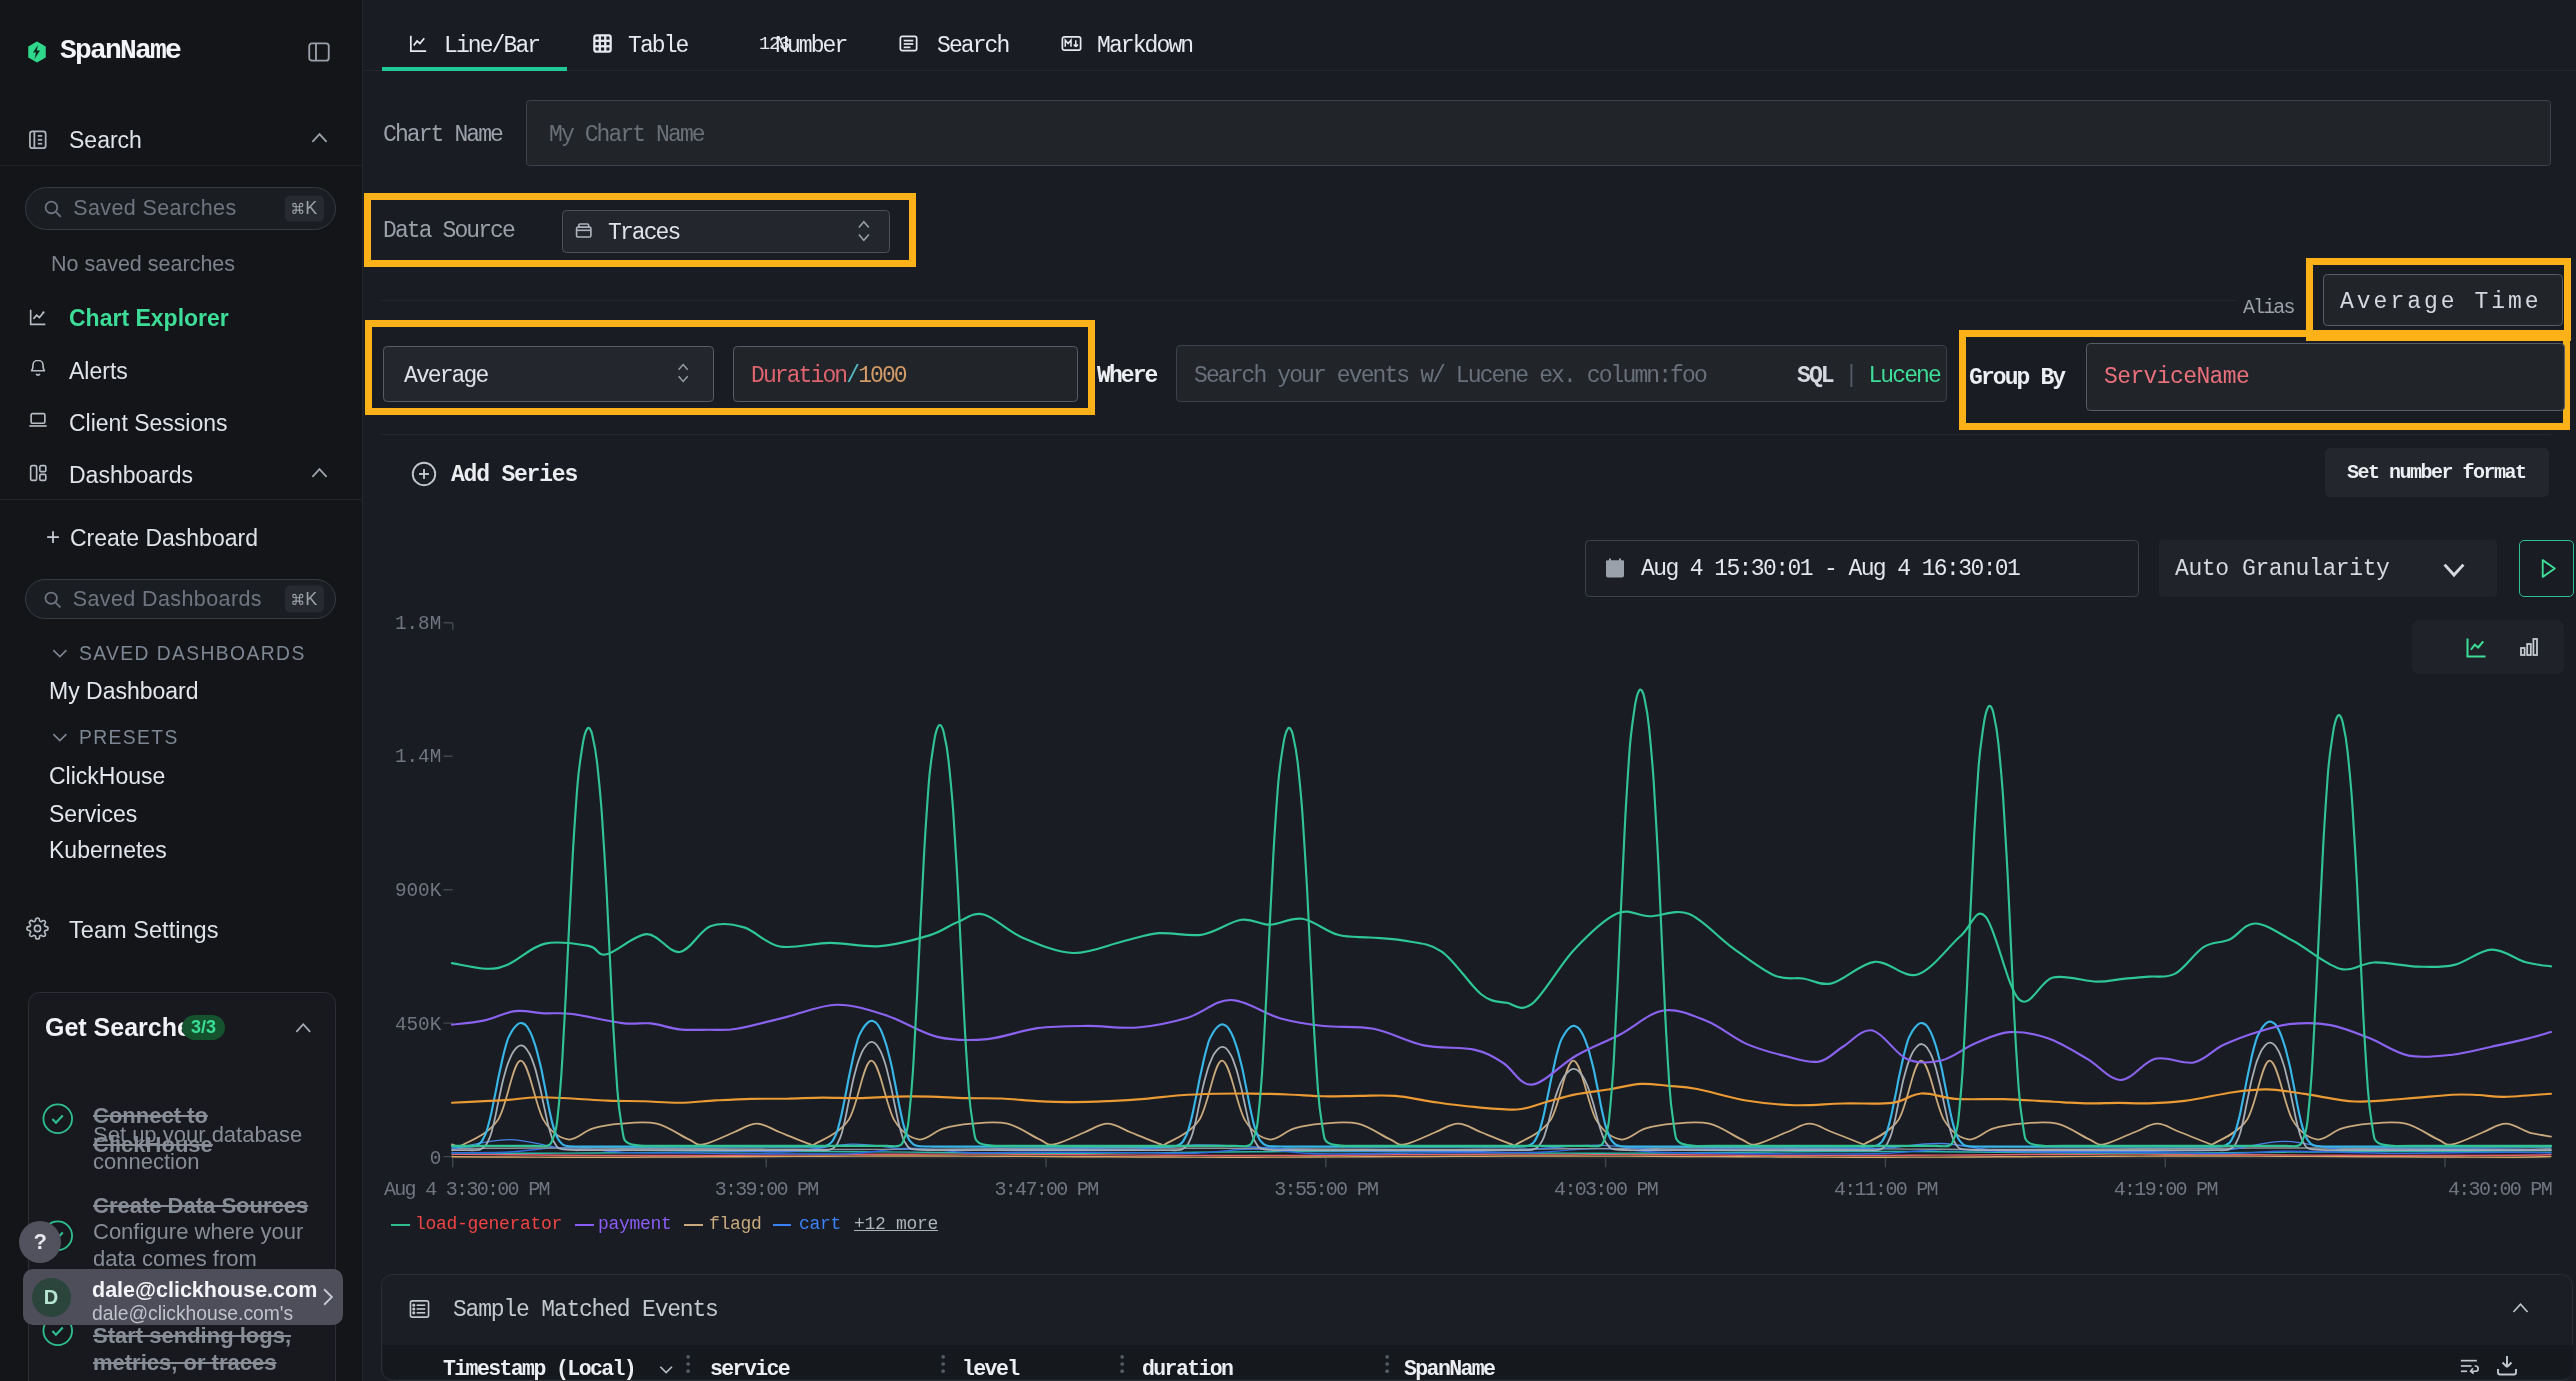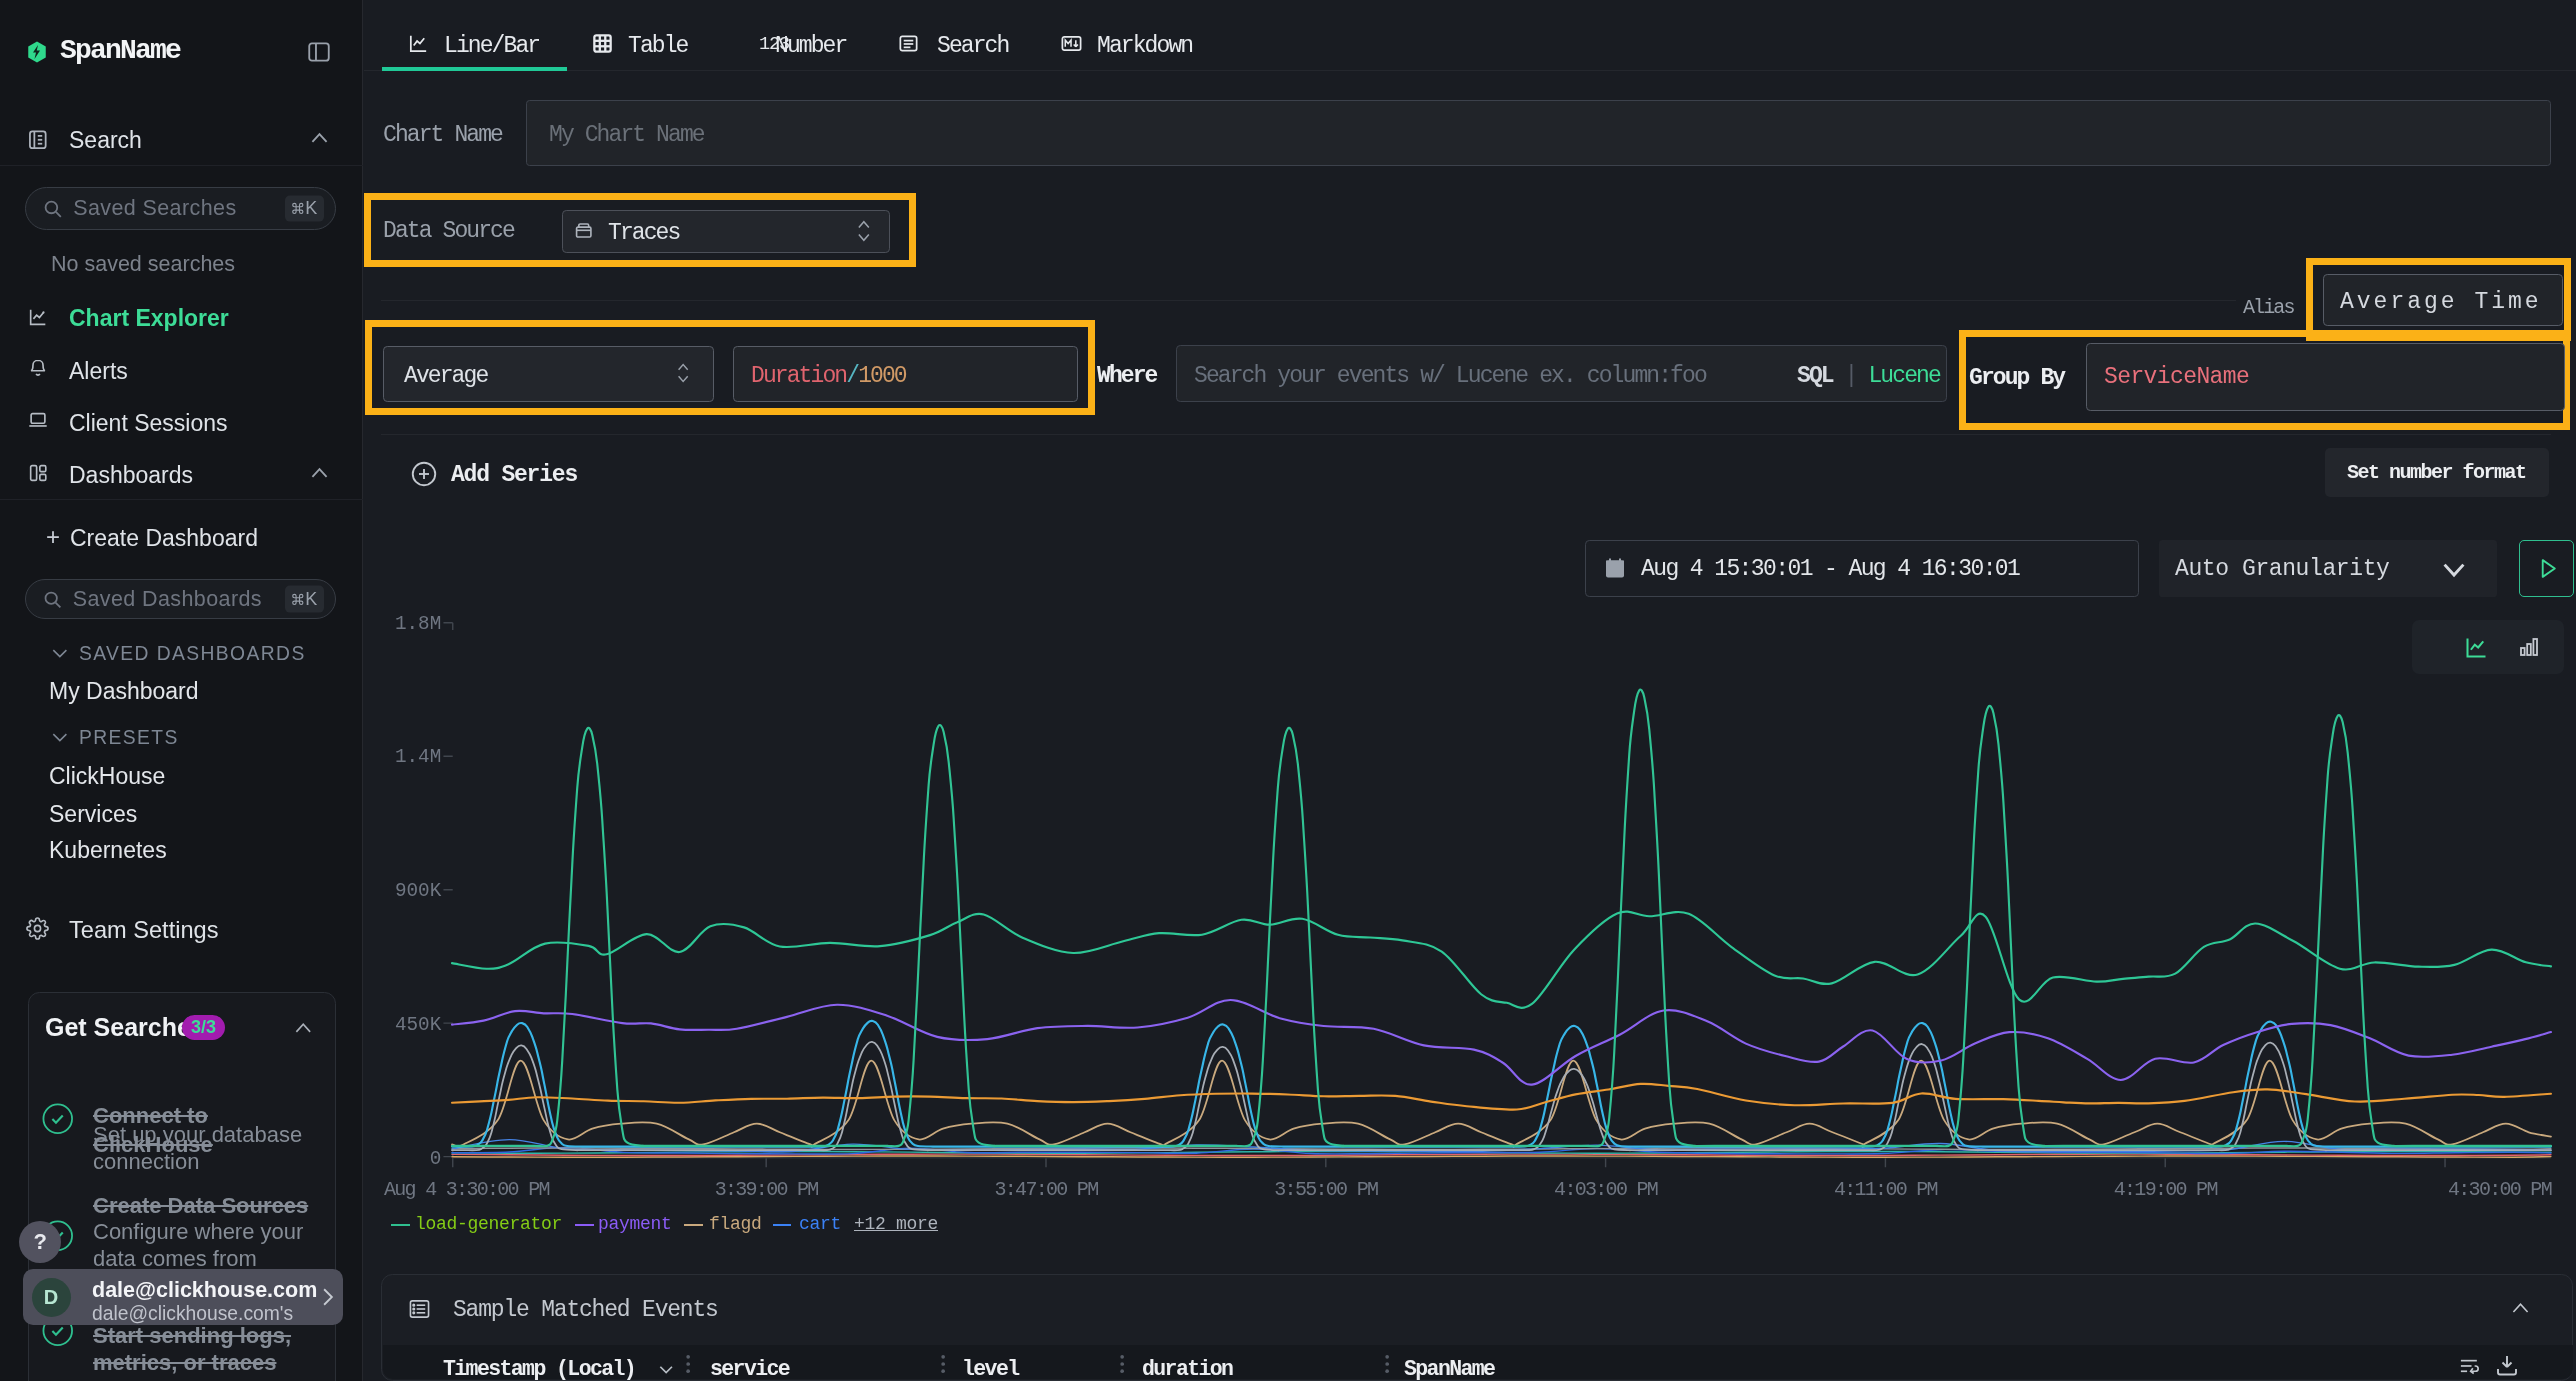--- a/index.html
+++ b/index.html
@@ -125,21 +125,21 @@
   <div class="abs" style="left:49px;top:837px;font-size:23px;color:#e3e6ea;">Kubernetes</div>
 
   <svg class="abs" style="left:26px;top:917px" width="23" height="23" viewBox="0 0 24 24" fill="none" stroke="#b6bcc4" stroke-width="1.7">
     <circle cx="12" cy="12" r="3.2"></circle>
     <path d="M19.4 15a1.65 1.65 0 0 0 .33 1.82l.06.06a2 2 0 1 1-2.83 2.83l-.06-.06a1.65 1.65 0 0 0-1.82-.33 1.65 1.65 0 0 0-1 1.51V21a2 2 0 1 1-4 0v-.09A1.65 1.65 0 0 0 9 19.4a1.65 1.65 0 0 0-1.82.33l-.06.06a2 2 0 1 1-2.83-2.83l.06-.06a1.65 1.65 0 0 0 .33-1.82 1.65 1.65 0 0 0-1.51-1H3a2 2 0 1 1 0-4h.09A1.65 1.65 0 0 0 4.6 9a1.65 1.65 0 0 0-.33-1.82l-.06-.06a2 2 0 1 1 2.83-2.83l.06.06a1.65 1.65 0 0 0 1.82.33H9a1.65 1.65 0 0 0 1-1.51V3a2 2 0 1 1 4 0v.09a1.65 1.65 0 0 0 1 1.51 1.65 1.65 0 0 0 1.82-.33l.06-.06a2 2 0 1 1 2.83 2.83l-.06.06a1.65 1.65 0 0 0-.33 1.82V9a1.65 1.65 0 0 0 1.51 1H21a2 2 0 1 1 0 4h-.09a1.65 1.65 0 0 0-1.51 1z"></path>
   </svg>
   <div class="abs nav-t" style="left:69px;top:917px;font-size:23.6px;">Team Settings</div>
 
   <div class="abs" style="left:28px;top:992px;width:308px;height:401px;border:1.4px solid #2b2f36;border-radius:11.4px;background:#17191e;"></div>
   <div class="abs" style="left:45px;top:1013px;font-size:25px;font-weight:bold;color:#f0f2f5;">Get Searches</div>
-  <div class="abs" style="left:182px;top:1015px;width:43px;height:25px;background:#a21caf;border-radius:13px;color:#3ddc97;font-size:18px;font-weight:bold;text-align:center;line-height:25px;">3/3</div>
+  <div class="abs" style="left:182px;top:1015px;width:43px;height:25px;background:#14532d;border-radius:13px;color:#3ddc97;font-size:18px;font-weight:bold;text-align:center;line-height:25px;">3/3</div>
   <svg class="abs" style="left:295px;top:1022px" width="16.5" height="11.4" viewBox="0 0 24 16" fill="none" stroke="#aab0b9" stroke-width="2.4">
       <path d="M2 14L12 3L22 14"></path>
     </svg>
 
   <svg class="abs" style="left:42px;top:1103px" width="31.5" height="31.5" viewBox="0 0 44 44" fill="none">
     <circle cx="22" cy="22" r="20" stroke="#2fbf8f" stroke-width="2.5"></circle>
     <path d="M14.5 22.5l5 5 9.5-10" stroke="#2fbf8f" stroke-width="3" fill="none"></path>
   </svg>
   <div class="abs" style="left:93px;top:1065px;font-size:22px;font-weight:bold;color:#868d97;text-decoration:line-through;line-height:29px;margin-top:36px;">Connect to<br>ClickHouse</div>
   <div class="abs" style="left:93px;top:1122px;font-size:22px;color:#868d97;line-height:26.5px;">Set up your database<br>connection</div>
@@ -318,21 +318,21 @@
 <path d="M632,1607.0C635,1607.0,642,1607.0,648,1607.0C654,1607.0,662,1607.3,666,1607.0C670,1606.7,671,1606.5,673,1605.2C675,1603.8,678,1602.8,680,1599.1C682,1595.3,685,1590.5,687,1582.7C689,1575.0,692,1563.3,694,1552.7C696,1542.1,699,1529.2,701,1519.1C703,1509.0,706,1499.8,708,1492.3C710,1484.9,713,1478.9,715,1474.2C717,1469.5,720,1466.4,722,1464.1C724,1461.9,727,1460.5,729,1460.7C731,1460.9,734,1462.6,736,1465.5C738,1468.4,741,1472.3,743,1478.0C745,1483.7,748,1491.1,750,1499.5C752,1508.0,755,1518.4,757,1528.7C759,1539.0,762,1551.7,764,1561.5C766,1571.4,769,1581.2,771,1587.8C773,1594.4,776,1598.1,778,1601.1C780,1604.1,780,1604.7,785,1605.7C790,1606.7,800,1606.8,808,1607.0C816,1607.2,784,1607.0,835,1607.0C886,1607.0,1060,1607.0,1111,1607.0C1162,1607.0,1130,1607.0,1138,1607.0C1146,1607.0,1152,1607.3,1156,1607.0C1160,1606.6,1161,1606.5,1163,1605.1C1165,1603.7,1168,1602.7,1170,1598.8C1172,1594.9,1175,1589.9,1177,1581.9C1179,1573.9,1182,1561.8,1184,1550.9C1186,1539.9,1189,1526.5,1191,1516.1C1193,1505.7,1196,1496.2,1198,1488.4C1200,1480.7,1203,1474.6,1205,1469.7C1207,1464.9,1210,1461.6,1212,1459.3C1214,1456.9,1217,1455.5,1219,1455.7C1221,1455.9,1224,1457.7,1226,1460.7C1228,1463.7,1231,1467.8,1233,1473.6C1235,1479.5,1238,1487.2,1240,1495.9C1242,1504.6,1245,1515.4,1247,1526.0C1249,1536.7,1252,1549.8,1254,1560.0C1256,1570.2,1259,1580.3,1261,1587.1C1263,1593.9,1266,1597.8,1268,1600.9C1270,1604.0,1270,1604.6,1275,1605.6C1280,1606.6,1290,1606.8,1298,1607.0C1306,1607.2,1274,1607.0,1325,1607.0C1376,1607.0,1550,1607.0,1601,1607.0C1652,1607.0,1620,1607.0,1628,1607.0C1636,1607.0,1642,1607.3,1646,1607.0C1650,1606.7,1651,1606.5,1653,1605.2C1655,1603.9,1658,1602.9,1660,1599.2C1662,1595.5,1665,1590.7,1667,1583.1C1669,1575.4,1672,1563.9,1674,1553.4C1676,1543.0,1679,1530.2,1681,1520.3C1683,1510.4,1686,1501.3,1688,1493.9C1690,1486.5,1693,1480.7,1695,1476.0C1697,1471.4,1700,1468.3,1702,1466.1C1704,1463.8,1707,1462.5,1709,1462.7C1711,1462.9,1714,1464.6,1716,1467.4C1718,1470.3,1721,1474.2,1723,1479.8C1725,1485.4,1728,1492.7,1730,1501.0C1732,1509.3,1735,1519.6,1737,1529.8C1739,1540.0,1742,1552.4,1744,1562.1C1746,1571.9,1749,1581.5,1751,1588.0C1753,1594.5,1756,1598.3,1758,1601.2C1760,1604.1,1760,1604.7,1765,1605.7C1770,1606.7,1780,1606.8,1788,1607.0C1796,1607.2,1764,1607.0,1815,1607.0C1866,1607.0,2041,1607.0,2092,1607.0C2143,1607.0,2112,1607.0,2119,1607.0C2126,1607.0,2133,1607.2,2137,1607.0C2141,1606.7,2142,1606.6,2144,1605.6C2146,1604.6,2149,1603.7,2151,1600.8C2153,1597.9,2156,1594.2,2158,1588.2C2160,1582.2,2163,1573.1,2165,1564.9C2167,1556.7,2170,1546.6,2172,1538.8C2174,1531.0,2177,1523.9,2179,1518.1C2181,1512.3,2184,1507.7,2186,1504.0C2188,1500.4,2191,1497.9,2193,1496.2C2195,1494.4,2198,1493.4,2200,1493.5C2202,1493.7,2205,1495.0,2207,1497.3C2209,1499.5,2212,1502.6,2214,1507.0C2216,1511.4,2219,1517.1,2221,1523.7C2223,1530.2,2226,1538.3,2228,1546.3C2230,1554.3,2233,1564.1,2235,1571.7C2237,1579.4,2240,1587.0,2242,1592.1C2244,1597.2,2247,1600.1,2249,1602.4C2251,1604.8,2251,1605.2,2256,1606.0C2261,1606.7,2271,1606.8,2279,1607.0C2287,1607.2,2256,1607.0,2306,1607.0C2356,1607.0,2528,1607.0,2578,1607.0C2628,1607.0,2598,1607.0,2605,1607.0C2612,1607.0,2619,1607.3,2623,1607.0C2627,1606.7,2628,1606.5,2630,1605.1C2632,1603.8,2635,1602.7,2637,1599.0C2639,1595.2,2642,1590.2,2644,1582.4C2646,1574.6,2649,1562.7,2651,1552.0C2653,1541.2,2656,1528.1,2658,1517.9C2660,1507.7,2663,1498.4,2665,1490.8C2667,1483.2,2670,1477.2,2672,1472.4C2674,1467.7,2677,1464.5,2679,1462.2C2681,1459.9,2684,1458.5,2686,1458.7C2688,1458.9,2691,1460.6,2693,1463.6C2695,1466.5,2698,1470.5,2700,1476.3C2702,1482.0,2705,1489.5,2707,1498.1C2709,1506.6,2712,1517.2,2714,1527.6C2716,1538.1,2719,1550.9,2721,1560.9C2723,1570.9,2726,1580.8,2728,1587.5C2730,1594.2,2733,1598.0,2735,1601.0C2737,1604.1,2737,1604.7,2742,1605.7C2747,1606.7,2757,1606.8,2765,1607.0C2773,1607.2,2742,1607.0,2792,1607.0C2842,1607.0,3015,1607.0,3065,1607.0C3115,1607.0,3084,1607.0,3092,1607.0C3100,1607.0,3106,1607.3,3110,1607.0C3114,1606.6,3115,1606.5,3117,1605.1C3119,1603.8,3122,1602.7,3124,1598.8C3126,1595.0,3129,1590.0,3131,1582.1C3133,1574.1,3136,1562.1,3138,1551.2C3140,1540.3,3143,1527.0,3145,1516.7C3147,1506.4,3150,1496.9,3152,1489.2C3154,1481.5,3157,1475.5,3159,1470.6C3161,1465.8,3164,1462.5,3166,1460.2C3168,1457.9,3171,1456.5,3173,1456.7C3175,1456.9,3178,1458.7,3180,1461.6C3182,1464.6,3185,1468.7,3187,1474.5C3189,1480.3,3192,1487.9,3194,1496.6C3196,1505.3,3199,1516.0,3201,1526.6C3203,1537.2,3206,1550.2,3208,1560.3C3210,1570.4,3213,1580.5,3215,1587.2C3217,1594.0,3220,1597.9,3222,1601.0C3224,1604.0,3224,1604.6,3229,1605.6C3234,1606.6,3244,1606.8,3252,1607.0C3260,1607.2,3227,1607.0,3279,1607.0C3331,1607.0,3517,1607.0,3565,1607.0" fill="none" stroke="#a7adb5" stroke-width="2.5"></path>
 <path d="M632,1602.0C634,1602.0,637,1602.0,642,1602.0C647,1602.0,656,1602.2,660,1601.9C664,1601.6,665,1601.3,667,1600.0C669,1598.6,672,1597.5,674,1593.9C676,1590.3,679,1585.7,681,1578.4C683,1571.1,686,1560.6,688,1550.0C690,1539.5,693,1526.4,695,1515.0C697,1503.6,700,1491.8,702,1481.8C704,1471.7,707,1461.6,709,1454.7C711,1447.7,714,1444.0,716,1440.2C718,1436.4,721,1433.5,723,1431.7C725,1429.9,728,1429.0,730,1429.5C732,1430.0,735,1431.5,737,1434.6C739,1437.8,742,1442.4,744,1448.3C746,1454.2,749,1461.6,751,1470.2C753,1478.7,756,1488.6,758,1499.5C760,1510.4,763,1524.1,765,1535.7C767,1547.2,770,1559.8,772,1568.7C774,1577.7,777,1584.3,779,1589.2C781,1594.2,784,1596.4,786,1598.4C788,1600.3,788,1600.5,793,1601.1C798,1601.7,806,1601.8,814,1602.0C822,1602.2,792,1602.0,841,1602.0C890,1602.0,1056,1602.0,1105,1602.0C1154,1602.0,1124,1602.0,1132,1602.0C1140,1602.0,1146,1602.2,1150,1601.9C1154,1601.6,1155,1601.3,1157,1599.9C1159,1598.6,1162,1597.4,1164,1593.8C1166,1590.1,1169,1585.4,1171,1578.0C1173,1570.6,1176,1559.9,1178,1549.2C1180,1538.4,1183,1525.1,1185,1513.5C1187,1501.9,1190,1489.9,1192,1479.7C1194,1469.5,1197,1459.2,1199,1452.1C1201,1445.1,1204,1441.3,1206,1437.4C1208,1433.5,1211,1430.6,1213,1428.8C1215,1426.9,1218,1426.0,1220,1426.5C1222,1427.0,1225,1428.6,1227,1431.8C1229,1434.9,1232,1439.6,1234,1445.7C1236,1451.7,1239,1459.2,1241,1467.9C1243,1476.6,1246,1486.6,1248,1497.7C1250,1508.8,1253,1522.8,1255,1534.5C1257,1546.3,1260,1559.1,1262,1568.2C1264,1577.3,1267,1584.0,1269,1589.0C1271,1594.0,1274,1596.3,1276,1598.3C1278,1600.3,1278,1600.4,1283,1601.1C1288,1601.7,1296,1601.8,1304,1602.0C1312,1602.2,1282,1602.0,1331,1602.0C1380,1602.0,1546,1602.0,1595,1602.0C1644,1602.0,1614,1602.0,1622,1602.0C1630,1602.0,1636,1602.2,1640,1601.9C1644,1601.6,1645,1601.3,1647,1600.0C1649,1598.7,1652,1597.6,1654,1594.0C1656,1590.5,1659,1585.9,1661,1578.7C1663,1571.5,1666,1561.1,1668,1550.6C1670,1540.2,1673,1527.2,1675,1516.0C1677,1504.8,1680,1493.1,1682,1483.2C1684,1473.2,1687,1463.2,1689,1456.3C1691,1449.5,1694,1445.8,1696,1442.0C1698,1438.3,1701,1435.4,1703,1433.6C1705,1431.9,1708,1431.0,1710,1431.5C1712,1431.9,1715,1433.5,1717,1436.6C1719,1439.7,1722,1444.2,1724,1450.1C1726,1455.9,1729,1463.2,1731,1471.7C1733,1480.1,1736,1489.9,1738,1500.7C1740,1511.5,1743,1525.0,1745,1536.4C1747,1547.8,1750,1560.3,1752,1569.1C1754,1578.0,1757,1584.5,1759,1589.4C1761,1594.3,1764,1596.5,1766,1598.4C1768,1600.4,1768,1600.5,1773,1601.1C1778,1601.7,1786,1601.8,1794,1602.0C1802,1602.2,1772,1602.0,1821,1602.0C1870,1602.0,2037,1602.0,2086,1602.0C2135,1602.0,2106,1602.0,2113,1602.0C2120,1602.0,2127,1602.2,2131,1601.9C2135,1601.6,2136,1601.3,2138,1600.0C2140,1598.7,2143,1597.6,2145,1594.1C2147,1590.6,2150,1586.1,2152,1579.0C2154,1571.8,2157,1561.6,2159,1551.2C2161,1540.9,2164,1528.1,2166,1517.0C2168,1505.9,2171,1494.4,2173,1484.5C2175,1474.7,2178,1464.8,2180,1458.0C2182,1451.3,2185,1447.6,2187,1443.9C2189,1440.2,2192,1437.3,2194,1435.6C2196,1433.9,2199,1433.0,2201,1433.4C2203,1433.9,2206,1435.4,2208,1438.5C2210,1441.6,2213,1446.1,2215,1451.8C2217,1457.6,2220,1464.8,2222,1473.2C2224,1481.5,2227,1491.2,2229,1501.9C2231,1512.5,2234,1525.9,2236,1537.2C2238,1548.5,2241,1560.8,2243,1569.5C2245,1578.2,2248,1584.7,2250,1589.5C2252,1594.4,2255,1596.5,2257,1598.4C2259,1600.4,2259,1600.5,2264,1601.1C2269,1601.7,2277,1601.8,2285,1602.0C2293,1602.2,2264,1602.0,2312,1602.0C2360,1602.0,2524,1602.0,2572,1602.0C2620,1602.0,2592,1602.0,2599,1602.0C2606,1602.0,2613,1602.2,2617,1601.9C2621,1601.6,2622,1601.3,2624,1600.0C2626,1598.6,2629,1597.5,2631,1593.9C2633,1590.3,2636,1585.7,2638,1578.4C2640,1571.1,2643,1560.6,2645,1550.0C2647,1539.5,2650,1526.4,2652,1515.0C2654,1503.6,2657,1491.8,2659,1481.8C2661,1471.7,2664,1461.6,2666,1454.7C2668,1447.7,2671,1444.0,2673,1440.2C2675,1436.4,2678,1433.5,2680,1431.7C2682,1429.9,2685,1429.0,2687,1429.5C2689,1430.0,2692,1431.5,2694,1434.6C2696,1437.8,2699,1442.4,2701,1448.3C2703,1454.2,2706,1461.6,2708,1470.2C2710,1478.7,2713,1488.6,2715,1499.5C2717,1510.4,2720,1524.1,2722,1535.7C2724,1547.2,2727,1559.8,2729,1568.7C2731,1577.7,2734,1584.3,2736,1589.2C2738,1594.2,2741,1596.4,2743,1598.4C2745,1600.3,2745,1600.5,2750,1601.1C2755,1601.7,2763,1601.8,2771,1602.0C2779,1602.2,2750,1602.0,2798,1602.0C2846,1602.0,3011,1602.0,3059,1602.0C3107,1602.0,3078,1602.0,3086,1602.0C3094,1602.0,3100,1602.2,3104,1601.9C3108,1601.6,3109,1601.3,3111,1599.9C3113,1598.6,3116,1597.5,3118,1593.8C3120,1590.2,3123,1585.5,3125,1578.1C3127,1570.7,3130,1560.1,3132,1549.4C3134,1538.8,3137,1525.5,3139,1514.0C3141,1502.5,3144,1490.6,3146,1480.4C3148,1470.2,3151,1460.0,3153,1453.0C3155,1445.9,3158,1442.2,3160,1438.3C3162,1434.4,3165,1431.5,3167,1429.7C3169,1427.9,3172,1427.0,3174,1427.5C3176,1428.0,3179,1429.5,3181,1432.7C3183,1435.9,3186,1440.5,3188,1446.5C3190,1452.5,3193,1460.0,3195,1468.6C3197,1477.3,3200,1487.3,3202,1498.3C3204,1509.4,3207,1523.2,3209,1534.9C3211,1546.6,3214,1559.3,3216,1568.4C3218,1577.4,3221,1584.1,3223,1589.1C3225,1594.1,3228,1596.3,3230,1598.3C3232,1600.3,3232,1600.4,3237,1601.1C3242,1601.7,3250,1601.8,3258,1602.0C3266,1602.2,3234,1602.0,3285,1602.0C3336,1602.0,3518,1602.0,3565,1602.0" fill="none" stroke="#38b6e8" stroke-width="3"></path>
 <path d="M632,1431.5C639,1430.6,661,1429.2,676,1426.0C691,1422.9,706,1414.4,720,1412.7C734,1411.0,747,1415.1,760,1415.8C773,1416.4,782,1414.4,800,1416.7C818,1419.0,852,1427.3,870,1429.5C888,1431.8,897,1428.5,910,1429.9C923,1431.4,937,1436.8,950,1438.2C963,1439.7,977,1438.8,990,1438.7C1003,1438.5,1012,1440.3,1030,1437.3C1048,1434.4,1077,1426.3,1100,1420.7C1123,1415.1,1147,1404.0,1170,1403.8C1193,1403.5,1217,1411.7,1240,1419.1C1263,1426.6,1287,1443.2,1310,1448.7C1333,1454.1,1357,1453.8,1380,1451.8C1403,1449.7,1427,1439.5,1450,1436.4C1473,1433.4,1497,1433.6,1520,1433.4C1543,1433.3,1567,1437.5,1590,1435.6C1613,1433.7,1638,1428.3,1660,1421.9C1682,1415.5,1698,1397.0,1720,1397.2C1742,1397.4,1768,1417.0,1790,1423.1C1812,1429.1,1828,1431.1,1850,1433.5C1872,1435.9,1897,1432.9,1920,1437.4C1943,1441.9,1967,1455.7,1990,1460.6C2013,1465.4,2042,1462.5,2060,1466.5C2078,1470.5,2087,1476.4,2100,1484.5C2114,1492.7,2124,1516.9,2141,1515.4C2158,1513.8,2182,1486.9,2202,1475.4C2222,1463.8,2242,1456.6,2263,1446.0C2284,1435.5,2304,1415.0,2325,1411.8C2346,1408.7,2367,1419.3,2386,1427.0C2405,1434.7,2422,1450.0,2440,1458.1C2458,1466.2,2478,1471.3,2495,1475.5C2512,1479.7,2528,1485.6,2542,1483.3C2556,1481.1,2564,1469.3,2576,1462.1C2588,1454.8,2602,1436.8,2617,1439.7C2632,1442.7,2649,1472.7,2665,1479.7C2681,1486.7,2697,1485.3,2713,1481.7C2729,1478.1,2744,1464.8,2760,1458.1C2776,1451.5,2791,1443.3,2808,1442.1C2825,1440.8,2844,1444.5,2862,1450.7C2880,1456.9,2900,1469.7,2917,1479.4C2934,1489.1,2948,1508.9,2964,1508.9C2980,1508.9,2995,1483.4,3012,1479.3C3029,1475.2,3050,1487.7,3066,1484.5C3082,1481.3,3092,1467.2,3107,1460.1C3122,1453.0,3139,1446.7,3155,1441.8C3171,1436.8,3186,1432.1,3203,1430.5C3220,1428.9,3239,1428.8,3257,1432.2C3275,1435.5,3294,1443.6,3312,1450.7C3330,1457.9,3347,1471.1,3366,1474.9C3385,1478.7,3408,1475.7,3427,1473.6C3446,1471.5,3465,1466.0,3482,1462.4C3499,1458.7,3515,1455.3,3529,1451.8C3543,1448.4,3559,1443.5,3565,1441.9" fill="none" stroke="#8b63f0" stroke-width="3"></path>
 <path d="M632,1540.7C639,1540.4,658,1539.5,671,1538.9C684,1538.2,698,1537.7,711,1536.8C724,1535.8,735,1533.4,750,1533.1C765,1532.8,783,1534.1,800,1534.8C817,1535.6,833,1537.2,850,1537.8C867,1538.5,883,1538.2,900,1538.7C917,1539.2,933,1540.9,950,1540.7C967,1540.5,983,1538.4,1000,1537.5C1017,1536.6,1033,1535.7,1050,1535.3C1067,1534.9,1083,1535.3,1100,1535.1C1117,1534.8,1133,1533.7,1150,1533.6C1167,1533.5,1183,1534.6,1200,1534.3C1217,1534.1,1233,1532.6,1250,1532.2C1267,1531.8,1283,1531.8,1300,1532.1C1317,1532.5,1333,1533.9,1350,1534.3C1367,1534.8,1383,1534.1,1400,1534.8C1417,1535.5,1433,1537.6,1450,1538.5C1467,1539.3,1483,1539.8,1500,1539.8C1517,1539.8,1533,1539.1,1550,1538.4C1567,1537.7,1583,1536.8,1600,1535.4C1617,1534.0,1633,1531.4,1650,1530.2C1667,1529.0,1683,1528.6,1700,1528.2C1717,1527.9,1733,1527.7,1750,1527.9C1767,1528.1,1783,1528.5,1800,1529.2C1817,1529.8,1833,1531.3,1850,1531.7C1867,1532.0,1883,1531.2,1900,1531.1C1917,1531.0,1933,1529.8,1950,1531.2C1967,1532.5,1983,1536.7,2000,1539.1C2017,1541.5,2030,1543.8,2050,1545.6C2070,1547.5,2102,1551.2,2120,1550.2C2138,1549.2,2147,1543.2,2161,1539.7C2175,1536.1,2188,1531.9,2202,1529.1C2216,1526.2,2232,1524.8,2248,1522.3C2263,1519.9,2279,1515.3,2293,1514.4C2307,1513.6,2319,1516.0,2332,1517.2C2346,1518.4,2354,1518.2,2372,1521.6C2390,1525.0,2417,1533.8,2440,1537.6C2463,1541.3,2485,1543.5,2508,1544.2C2531,1544.9,2553,1542.3,2576,1541.8C2599,1541.2,2627,1543.2,2645,1540.9C2663,1538.5,2670,1528.7,2685,1527.8C2700,1526.8,2714,1534.0,2733,1535.3C2752,1536.6,2781,1535.2,2800,1535.7C2819,1536.2,2835,1537.3,2849,1538.1C2863,1538.8,2873,1539.6,2884,1540.2C2896,1540.8,2907,1541.6,2920,1541.7C2933,1541.8,2947,1540.9,2960,1540.9C2973,1540.8,2984,1542.1,3000,1541.6C3016,1541.2,3033,1540.9,3053,1538.2C3073,1535.6,3102,1528.7,3121,1526.0C3140,1523.3,3152,1521.6,3169,1522.1C3186,1522.5,3203,1525.9,3223,1528.7C3243,1531.6,3268,1537.9,3291,1539.0C3314,1540.1,3337,1536.8,3360,1535.2C3383,1533.7,3410,1530.4,3427,1529.5C3444,1528.7,3451,1529.4,3464,1529.9C3476,1530.4,3483,1532.8,3500,1532.5C3517,1532.2,3554,1528.8,3565,1528.1" fill="none" stroke="#eb9a34" stroke-width="3"></path>
 <path d="M632,1601.0C647,1601.0,701,1601.0,720,1601.0C739,1601.0,740,1601.0,747,1601.0C754,1601.0,761,1602.3,765,1601.0C769,1599.7,770,1599.2,772,1593.3C774,1587.4,777,1584.2,779,1565.7C781,1547.2,784,1518.5,786,1482.2C788,1445.9,791,1393.3,793,1347.7C795,1302.1,798,1249.8,800,1208.6C802,1167.3,805,1127.8,807,1100.3C809,1072.9,812,1057.4,814,1043.7C816,1029.9,819,1020.7,821,1017.9C823,1015.1,826,1018.4,828,1026.7C830,1035.1,833,1048.0,835,1068.0C837,1088.0,840,1113.8,842,1146.7C844,1179.6,847,1221.8,849,1265.3C851,1308.7,854,1364.7,856,1407.6C858,1450.5,861,1493.9,863,1522.5C865,1551.0,868,1566.6,870,1578.9C872,1591.3,872,1592.9,877,1596.6C882,1600.3,891,1600.3,899,1601.0C907,1601.7,874,1601.0,926,1601.0C978,1601.0,1159,1601.0,1211,1601.0C1263,1601.0,1230,1601.0,1238,1601.0C1246,1601.0,1252,1602.3,1256,1601.0C1260,1599.7,1261,1599.1,1263,1593.2C1265,1587.3,1268,1584.1,1270,1565.4C1272,1546.8,1275,1518.0,1277,1481.4C1279,1444.8,1282,1391.9,1284,1346.0C1286,1300.1,1289,1247.4,1291,1205.9C1293,1164.4,1296,1124.6,1298,1097.0C1300,1069.3,1303,1053.7,1305,1039.9C1307,1026.0,1310,1016.8,1312,1013.9C1314,1011.1,1317,1014.4,1319,1022.8C1321,1031.2,1324,1044.2,1326,1064.3C1328,1084.5,1331,1110.5,1333,1143.6C1335,1176.8,1338,1219.2,1340,1263.0C1342,1306.8,1345,1363.1,1347,1406.3C1349,1449.5,1352,1493.2,1354,1521.9C1356,1550.7,1359,1566.3,1361,1578.8C1363,1591.2,1363,1592.8,1368,1596.6C1373,1600.3,1382,1600.3,1390,1601.0C1398,1601.7,1366,1601.0,1417,1601.0C1468,1601.0,1648,1601.0,1699,1601.0C1750,1601.0,1718,1601.0,1726,1601.0C1734,1601.0,1740,1602.3,1744,1601.0C1748,1599.7,1749,1599.2,1751,1593.3C1753,1587.4,1756,1584.2,1758,1565.7C1760,1547.2,1763,1518.5,1765,1482.2C1767,1445.9,1770,1393.3,1772,1347.7C1774,1302.1,1777,1249.8,1779,1208.6C1781,1167.3,1784,1127.8,1786,1100.3C1788,1072.9,1791,1057.4,1793,1043.7C1795,1029.9,1798,1020.7,1800,1017.9C1802,1015.1,1805,1018.4,1807,1026.7C1809,1035.1,1812,1048.0,1814,1068.0C1816,1088.0,1819,1113.8,1821,1146.7C1823,1179.6,1826,1221.8,1828,1265.3C1830,1308.7,1833,1364.7,1835,1407.6C1837,1450.5,1840,1493.9,1842,1522.5C1844,1551.0,1847,1566.6,1849,1578.9C1851,1591.3,1851,1592.9,1856,1596.6C1861,1600.3,1870,1600.3,1878,1601.0C1886,1601.7,1853,1601.0,1905,1601.0C1957,1601.0,2138,1601.0,2190,1601.0C2242,1601.0,2210,1601.0,2217,1601.0C2224,1601.0,2231,1602.4,2235,1601.0C2239,1599.6,2240,1599.0,2242,1592.6C2244,1586.1,2247,1582.6,2249,1562.4C2251,1542.2,2254,1511.0,2256,1471.3C2258,1431.7,2261,1374.3,2263,1324.5C2265,1274.7,2268,1217.6,2270,1172.6C2272,1127.6,2275,1084.5,2277,1054.5C2279,1024.4,2282,1007.6,2284,992.6C2286,977.6,2289,967.5,2291,964.4C2293,961.3,2296,965.0,2298,974.1C2300,983.2,2303,997.2,2305,1019.1C2307,1040.9,2310,1069.2,2312,1105.1C2314,1141.0,2317,1187.0,2319,1234.5C2321,1282.0,2324,1343.1,2326,1389.9C2328,1436.7,2331,1484.1,2333,1515.3C2335,1546.4,2338,1563.4,2340,1576.9C2342,1590.4,2342,1592.2,2347,1596.2C2352,1600.2,2361,1600.2,2369,1601.0C2377,1601.8,2344,1601.0,2396,1601.0C2448,1601.0,2626,1601.0,2678,1601.0C2730,1601.0,2698,1601.0,2705,1601.0C2712,1601.0,2719,1602.4,2723,1601.0C2727,1599.6,2728,1599.1,2730,1592.9C2732,1586.7,2735,1583.3,2737,1563.8C2739,1544.3,2742,1514.2,2744,1476.0C2746,1437.7,2749,1382.4,2751,1334.4C2753,1286.4,2756,1231.3,2758,1187.9C2760,1144.5,2763,1102.9,2765,1074.0C2767,1045.1,2770,1028.8,2772,1014.3C2774,999.9,2777,990.2,2779,987.2C2781,984.2,2784,987.7,2786,996.5C2788,1005.3,2791,1018.8,2793,1039.9C2795,1061.0,2798,1088.2,2800,1122.8C2802,1157.4,2805,1201.8,2807,1247.6C2809,1293.4,2812,1352.3,2814,1397.4C2816,1442.6,2819,1488.3,2821,1518.3C2823,1548.4,2826,1564.7,2828,1577.8C2830,1590.8,2830,1592.5,2835,1596.3C2840,1600.2,2849,1600.2,2857,1601.0C2865,1601.8,2832,1601.0,2884,1601.0C2936,1601.0,3114,1601.0,3166,1601.0C3218,1601.0,3186,1601.0,3193,1601.0C3200,1601.0,3207,1602.3,3211,1601.0C3215,1599.7,3216,1599.1,3218,1593.0C3220,1587.0,3223,1583.7,3225,1564.6C3227,1545.5,3230,1516.0,3232,1478.6C3234,1441.2,3237,1387.0,3239,1340.0C3241,1293.0,3244,1239.1,3246,1196.6C3248,1154.1,3251,1113.4,3253,1085.1C3255,1056.7,3258,1040.8,3260,1026.6C3262,1012.5,3265,1003.0,3267,1000.1C3269,997.2,3272,1000.6,3274,1009.2C3276,1017.8,3279,1031.1,3281,1051.7C3283,1072.3,3286,1099.0,3288,1132.9C3290,1166.7,3293,1210.2,3295,1255.0C3297,1299.8,3300,1357.5,3302,1401.7C3304,1445.9,3307,1490.6,3309,1520.1C3311,1549.5,3314,1565.5,3316,1578.2C3318,1591.0,3318,1592.7,3323,1596.4C3328,1600.2,3337,1600.2,3345,1601.0C3353,1601.8,3335,1601.0,3372,1601.0C3409,1601.0,3533,1601.0,3565,1601.0" fill="none" stroke="#31c394" stroke-width="3"></path>
 <path d="M632,1345.7C640,1347.0,667,1353.3,680,1353.5C693,1353.8,697,1353.0,711,1347.1C725,1341.2,743,1322.6,762,1318.4C781,1314.1,809,1319.1,823,1321.6C837,1324.1,834,1336.0,848,1333.3C862,1330.6,887,1305.7,904,1305.2C921,1304.7,935,1332.0,950,1330.1C965,1328.3,978,1299.8,993,1294.1C1008,1288.3,1024,1290.9,1040,1295.7C1056,1300.4,1070,1318.8,1090,1322.4C1110,1326.0,1137,1317.5,1160,1317.4C1183,1317.3,1207,1323.7,1230,1321.9C1253,1320.1,1282,1312.0,1300,1306.5C1318,1301.0,1325,1293.4,1338,1288.6C1350,1283.8,1360,1274.0,1375,1277.6C1390,1281.3,1409,1301.4,1430,1310.4C1451,1319.4,1477,1330.7,1500,1331.5C1523,1332.2,1550,1319.7,1570,1315.1C1590,1310.5,1602,1305.3,1620,1303.8C1638,1302.3,1661,1309.0,1680,1305.9C1699,1302.8,1719,1287.5,1735,1285.1C1751,1282.8,1761,1292.2,1775,1291.9C1789,1291.7,1804,1281.3,1820,1283.7C1836,1286.0,1854,1301.7,1870,1306.1C1886,1310.5,1900,1308.5,1915,1309.8C1930,1311.1,1943,1310.6,1960,1313.9C1977,1317.1,1997,1316.9,2015,1329.4C2033,1341.9,2055,1377.1,2070,1389.1C2085,1401.0,2094,1398.9,2106,1401.1C2117,1403.4,2125,1415.0,2141,1402.6C2157,1390.3,2180,1347.9,2200,1326.8C2220,1305.7,2242,1284.1,2260,1276.3C2278,1268.5,2288,1280.1,2305,1280.1C2322,1280.2,2341,1269.5,2360,1276.7C2379,1283.8,2400,1308.8,2420,1323.2C2440,1337.6,2463,1355.6,2480,1362.9C2497,1370.2,2507,1365.2,2520,1367.1C2533,1368.9,2543,1377.8,2560,1373.9C2577,1370.0,2600,1345.9,2620,1343.8C2640,1341.8,2660,1367.5,2680,1361.5C2700,1355.5,2724,1321.2,2740,1307.7C2756,1294.2,2761,1265.8,2775,1280.7C2789,1295.5,2806,1382.6,2822,1396.7C2838,1410.9,2851,1369.9,2869,1365.7C2887,1361.5,2914,1371.2,2930,1371.5C2946,1371.9,2954,1368.8,2967,1367.6C2979,1366.4,2991,1365.8,3003,1364.5C3016,1363.3,3027,1367.2,3040,1360.3C3053,1353.4,3067,1331.0,3080,1323.0C3093,1315.1,3104,1318.0,3116,1312.6C3128,1307.1,3137,1289.8,3152,1290.2C3167,1290.6,3185,1304.2,3205,1314.8C3225,1325.3,3251,1348.4,3270,1353.4C3289,1358.4,3300,1345.2,3318,1344.7C3336,1344.2,3361,1350.0,3380,1350.6C3399,1351.2,3413,1352.1,3430,1348.1C3447,1344.2,3465,1327.4,3482,1326.8C3499,1326.2,3516,1340.6,3530,1344.5C3544,1348.4,3559,1349.2,3565,1350.2" fill="none" stroke="#2ec796" stroke-width="3"></path>
   </g>
 </svg>
 
 <div class="abs" style="left:391px;top:1224px;width:19.3px;height:2.1px;background:#2fbf8f;"></div>
-<div class="abs" style="left:415px;top:1214px;font-size:18px;letter-spacing:-0.3px;color:#84cc16;">load-generator</div>
+<div class="abs" style="left:415px;top:1214px;font-size:18px;letter-spacing:-0.3px;color:#ef4444;">load-generator</div>
 <div class="abs" style="left:575px;top:1224px;width:18.6px;height:2.1px;background:#8b5cf6;"></div>
 <div class="abs" style="left:598px;top:1214px;font-size:18px;letter-spacing:-0.3px;color:#8b5cf6;">payment</div>
 <div class="abs" style="left:684px;top:1224px;width:18.6px;height:2.1px;background:#c9a97e;"></div>
 <div class="abs" style="left:709px;top:1214px;font-size:18px;letter-spacing:-0.3px;color:#c9a97e;">flagd</div>
 <div class="abs" style="left:773px;top:1224px;width:18px;height:2.1px;background:#3b82f6;"></div>
 <div class="abs" style="left:799px;top:1214px;font-size:18px;letter-spacing:-0.3px;color:#3b82f6;">cart</div>
 <div class="abs" style="left:854px;top:1214px;font-size:18px;letter-spacing:-0.3px;color:#adb3bc;text-decoration:underline;">+12 more</div>
 
 <div class="abs" style="left:381px;top:1274px;width:2192px;height:107px;background:#1b1e24;border:1.4px solid #2a2e35;border-radius:11.4px;"></div>
 <div class="abs" style="left:383px;top:1345px;width:2190px;height:34px;background:#15181d;border-radius:0 0 10px 10px;"></div>

